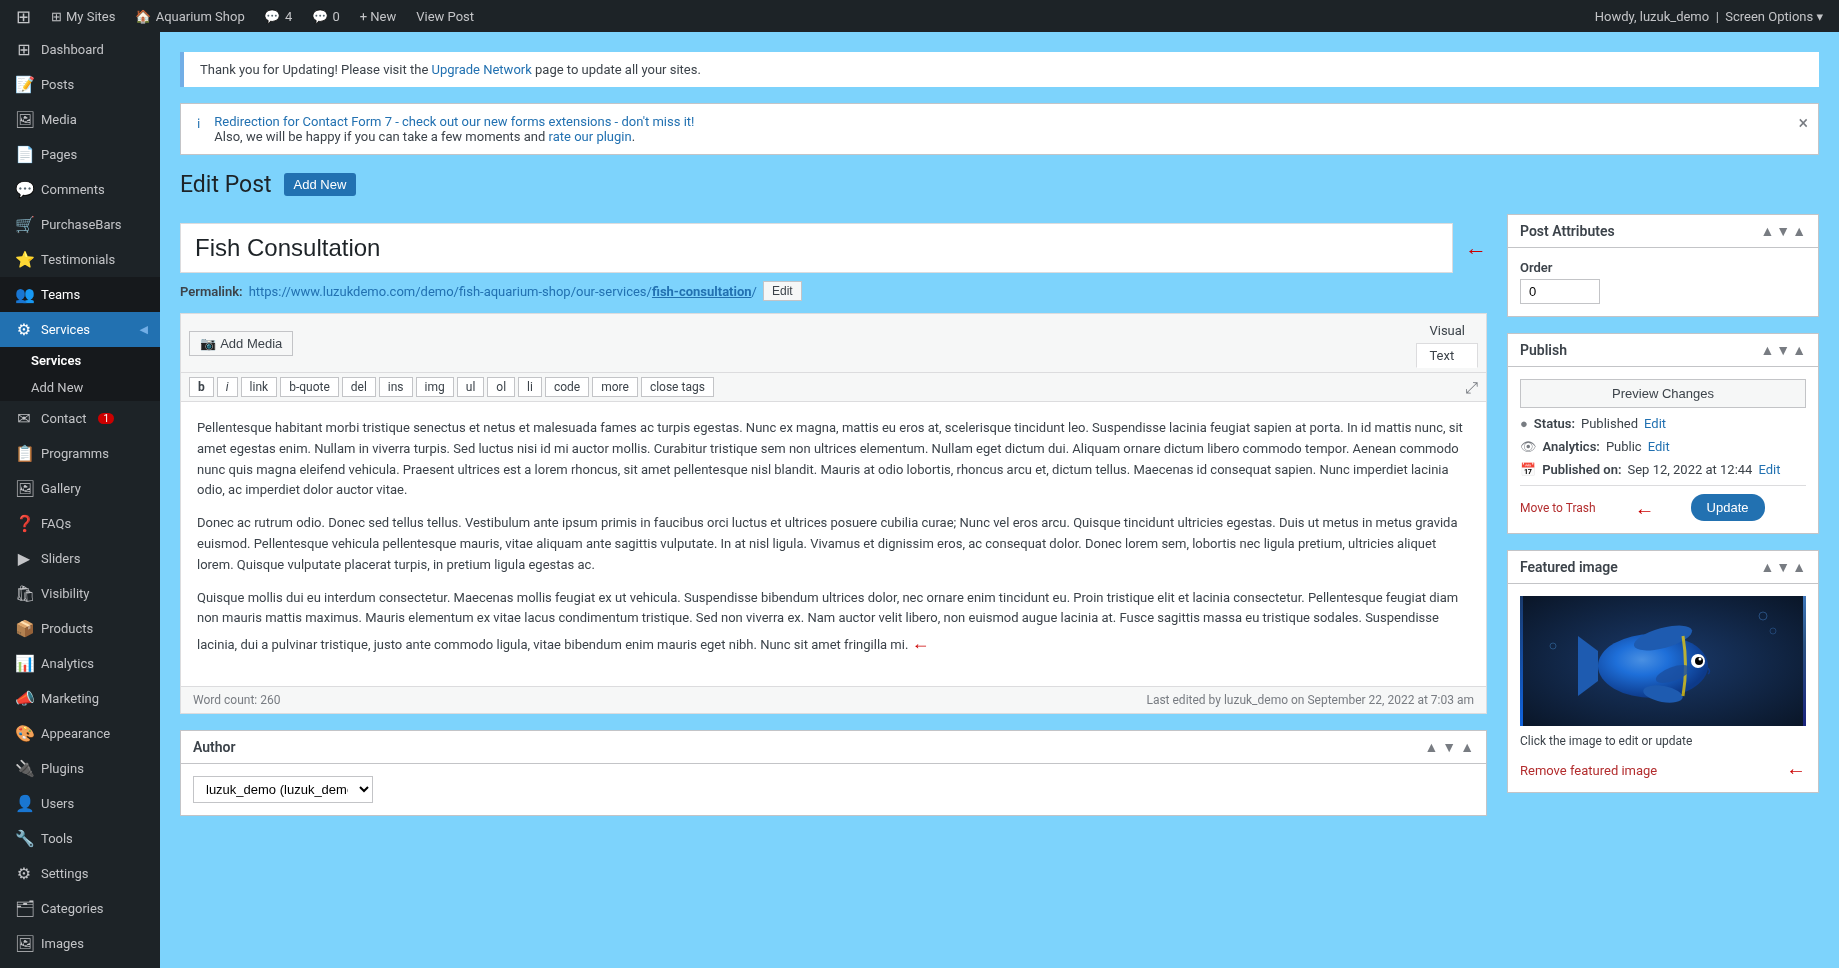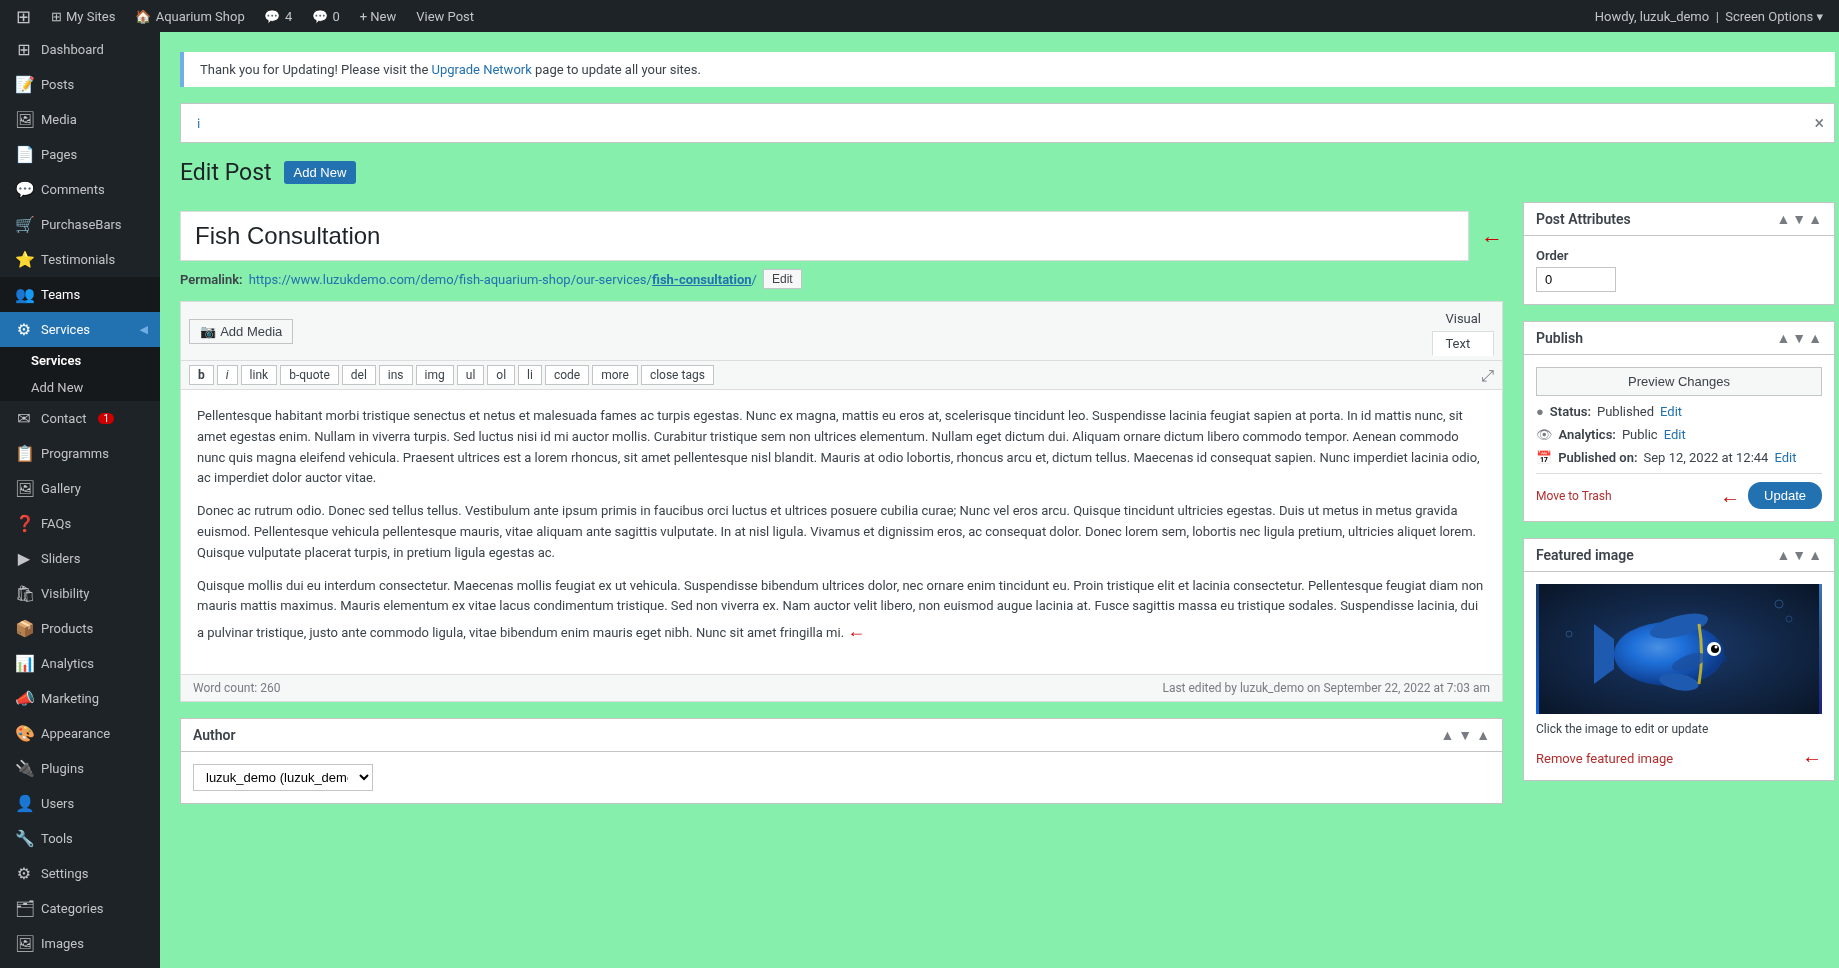--- a/index.html
+++ b/index.html
@@ -43,22 +43,22 @@
       border-left: 3px solid transparent;
     }
     .menu-item.current-parent { background: #16191c; color: #fff; }
     .menu-icon { font-size: 16px; width: 18px; text-align: center; }
     .submenu { background: #16191c; }
     .submenu .menu-item { padding: 6px 12px 6px 28px; font-size: 13px; }
 
     
     #wpcontent {
       flex: 1;
-      padding: 20px 4px 20px 20px;
-      background: #86efac;
+      padding: 20px 20px 20px 20px;
+      background: #7dd3fc;
       min-width: 0;
     }
 
     
     .notice {
       background: #fff;
       border-left: 4px solid #72aee6;
       padding: 10px 16px;
       margin-bottom: 16px;
       font-size: 13px;
@@ -233,20 +233,21 @@
     .publish-actions { display: flex; justify-content: space-between; align-items: center; margin-top: 8px; padding-top: 8px; border-top: 1px solid #dcdcde; }
     .trash-link { color: #b32d2e; text-decoration: none; font-size: 12px; cursor: pointer; }
     .update-btn {
       background: #2271b1;
       color: #fff;
       border: none;
       padding: 6px 16px;
       font-size: 13px;
       cursor: pointer;
       border-radius: 13px;
+      margin-left: 28px;
     }
     .featured-img-placeholder {
       width: 100%;
       height: 130px;
       background: linear-gradient(135deg, #1a3a6b 0%, #0d6efd 40%, #4a90e2 60%, #2c5282 80%, #1a237e 100%);
       display: flex;
       align-items: center;
       justify-content: center;
       position: relative;
       overflow: hidden;
@@ -429,20 +430,28 @@
 
   <div id="wpcontent">
 
     <div class="notice">
       <span>Thank you for Updating! Please visit the </span><a href="#">Upgrade Network</a><span> page to update all your sites.</span>
     </div>
 
     <div class="plugin-notice">
       <div style="display:flex;align-items:flex-start;gap:8px;">
         <span class="notice-icon">ℹ</span>
+        <div>
+          <div>
+            <a href="#" style="color:#2271b1;text-decoration:none;">Redirection for Contact Form 7 - check out our new forms extensions - don't miss it!</a>
+          </div>
+          <div>
+            <span>Also, we will be happy if you can take a few moments and </span><a href="#" style="color:#2271b1;text-decoration:none;">rate our plugin</a><span>.</span>
+          </div>
+        </div>
       </div>
       <span class="close-btn">×</span>
     </div>
 
     <div class="page-header">
       <h1 class="page-title">Edit Post</h1>
       <button class="add-new-btn">Add New</button>
     </div>
 
     <div class="edit-post-area">
@@ -559,21 +568,21 @@
               <span>Public</span>
               <a class="publish-edit-link" href="#">Edit</a>
             </div>
             <div class="publish-status">
               <span style="color:#787c82;">📅</span>
               <span style="font-weight:600;">Published on: </span>
               <span>Sep 12, 2022 at 12:44</span>
               <a class="publish-edit-link" href="#">Edit</a>
             </div>
             <div class="publish-actions" style="display:flex;align-items:center;justify-content:space-between;flex-direction:column;gap:8px;">
-              <div style="display:flex;justify-content:space-between;width:100%;align-items:center;">
+              <div style="display:flex;justify-content:flex-start;width:100%;align-items:center;gap:39px;">
                 <a class="trash-link" href="#">Move to Trash</a>
                 <div style="display:flex;align-items:center;gap:8px;">
                   <span style="color:#cc0000;font-size:20px;">←</span>
                   <button class="update-btn">Update</button>
                 </div>
               </div>
             </div>
           </div>
         </div>
 

